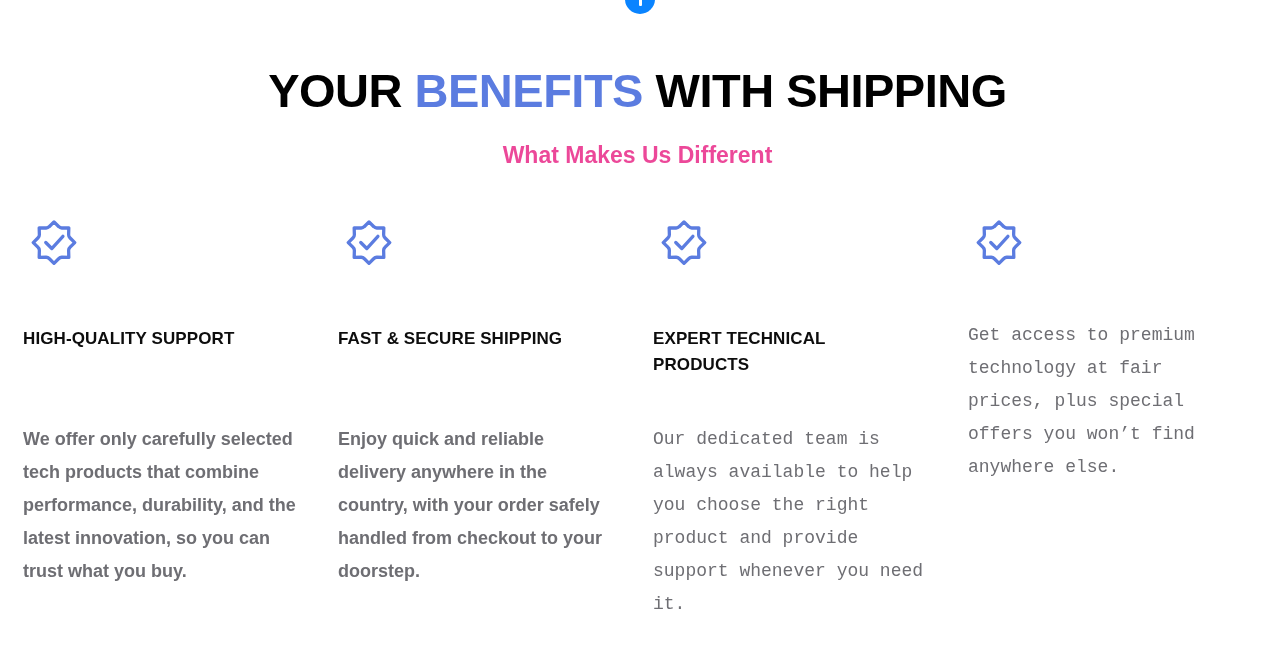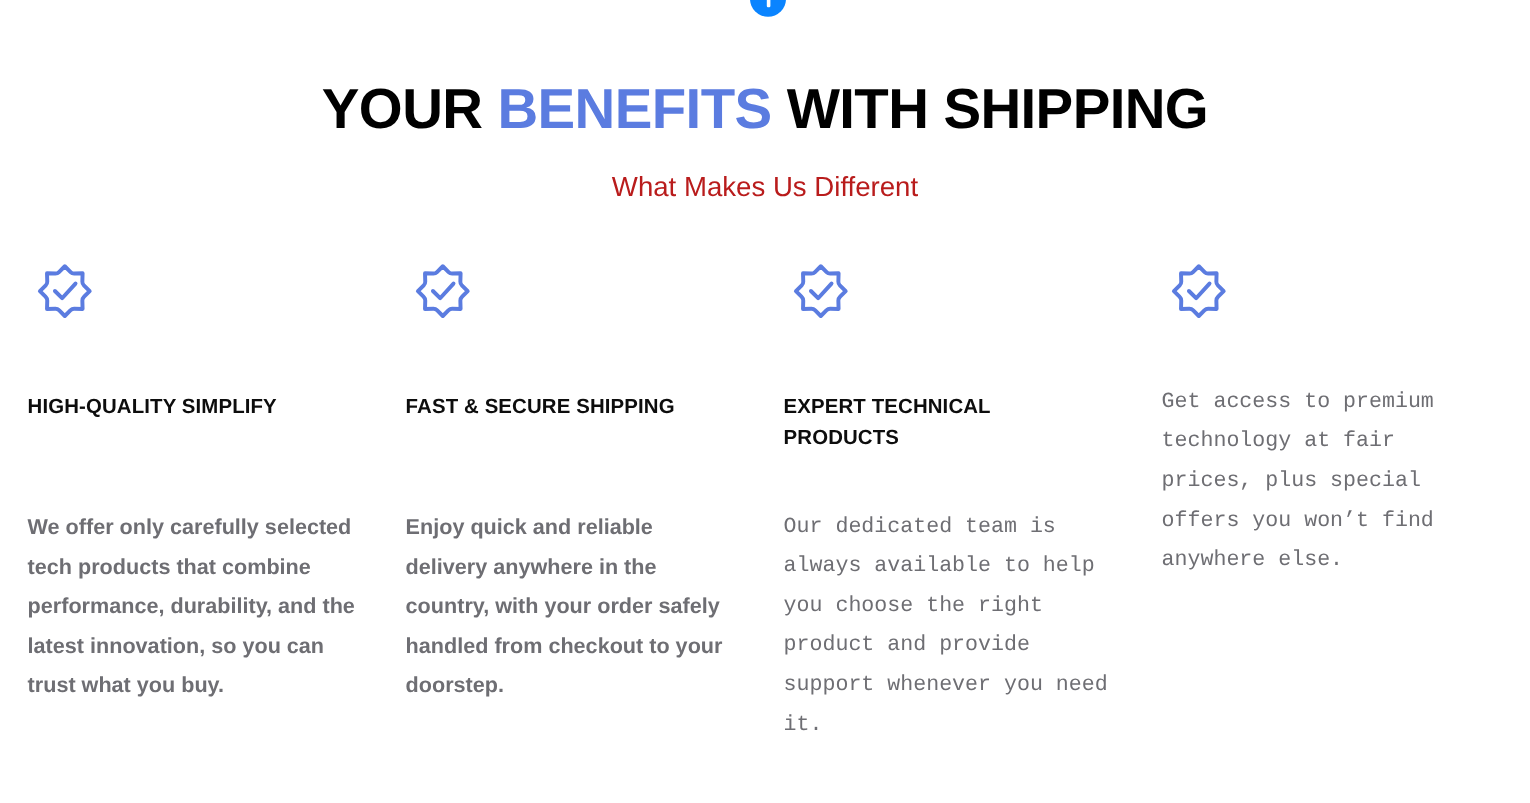--- a/index.html
+++ b/index.html
@@ -59,22 +59,22 @@
   }
   .page-title .accent {
     color: #5b7ce0;
     text-align: center;
   }
   .page-subtitle {
     margin: 0;
     padding-top: 20px;
     font-size: 23px;
     line-height: 30px;
-    font-weight: normal;
-    color: #b91c1c;
+    font-weight: bold;
+    color: #ec4899;
     text-align: center;
   }
 
   
   .benefits {
     position: absolute;
     left: 23px;
     top: 212px;
     width: 1229px;
     display: flex;
@@ -140,21 +140,21 @@
   <p class="page-subtitle">What Makes Us Different</p>
 </div>
 
 <div class="benefits">
 
   <div class="benefit-col title-one-line">
     <svg class="benefit-icon" viewBox="0 0 64 64" fill="none">
       <path d="M32 5.2 l5.0 5.0 a4.2 4.2 0 0 0 3.2 1.3 l7.1 -0.2 -0.2 7.1 a4.2 4.2 0 0 0 1.3 3.2 l5.0 5.0 -5.0 5.0 a4.2 4.2 0 0 0 -1.3 3.2 l0.2 7.1 -7.1 -0.2 a4.2 4.2 0 0 0 -3.2 1.3 l-5.0 5.0 -5.0 -5.0 a4.2 4.2 0 0 0 -3.2 -1.3 l-7.1 0.2 0.2 -7.1 a4.2 4.2 0 0 0 -1.3 -3.2 l-5.0 -5.0 5.0 -5.0 a4.2 4.2 0 0 0 1.3 -3.2 l-0.2 -7.1 7.1 0.2 a4.2 4.2 0 0 0 3.2 -1.3 z" stroke="#5b7ce0" stroke-width="3.4" stroke-linejoin="round" stroke-linecap="round" transform="translate(0,5) scale(1.0)"></path>
       <path d="M23.5 31.5 l6.2 6.2 11.5 -12.6" stroke="#5b7ce0" stroke-width="3.4" stroke-linecap="round" stroke-linejoin="round"></path>
     </svg>
-    <h3 class="benefit-title">HIGH-QUALITY SIMPLIFY</h3>
+    <h3 class="benefit-title">HIGH-QUALITY SUPPORT</h3>
     <p class="benefit-body">We offer only carefully selected tech products that combine performance, durability, and the latest innovation, so you can trust what you buy.</p>
   </div>
 
   <div class="benefit-col title-one-line">
     <svg class="benefit-icon" viewBox="0 0 64 64" fill="none">
       <path d="M32 5.2 l5.0 5.0 a4.2 4.2 0 0 0 3.2 1.3 l7.1 -0.2 -0.2 7.1 a4.2 4.2 0 0 0 1.3 3.2 l5.0 5.0 -5.0 5.0 a4.2 4.2 0 0 0 -1.3 3.2 l0.2 7.1 -7.1 -0.2 a4.2 4.2 0 0 0 -3.2 1.3 l-5.0 5.0 -5.0 -5.0 a4.2 4.2 0 0 0 -3.2 -1.3 l-7.1 0.2 0.2 -7.1 a4.2 4.2 0 0 0 -1.3 -3.2 l-5.0 -5.0 5.0 -5.0 a4.2 4.2 0 0 0 1.3 -3.2 l-0.2 -7.1 7.1 0.2 a4.2 4.2 0 0 0 3.2 -1.3 z" stroke="#5b7ce0" stroke-width="3.4" stroke-linejoin="round" stroke-linecap="round" transform="translate(0,5) scale(1.0)"></path>
       <path d="M23.5 31.5 l6.2 6.2 11.5 -12.6" stroke="#5b7ce0" stroke-width="3.4" stroke-linecap="round" stroke-linejoin="round"></path>
     </svg>
     <h3 class="benefit-title">FAST &amp; SECURE SHIPPING</h3>
     <p class="benefit-body">Enjoy quick and reliable delivery anywhere in the country, with your order safely handled from checkout to your doorstep.</p>

